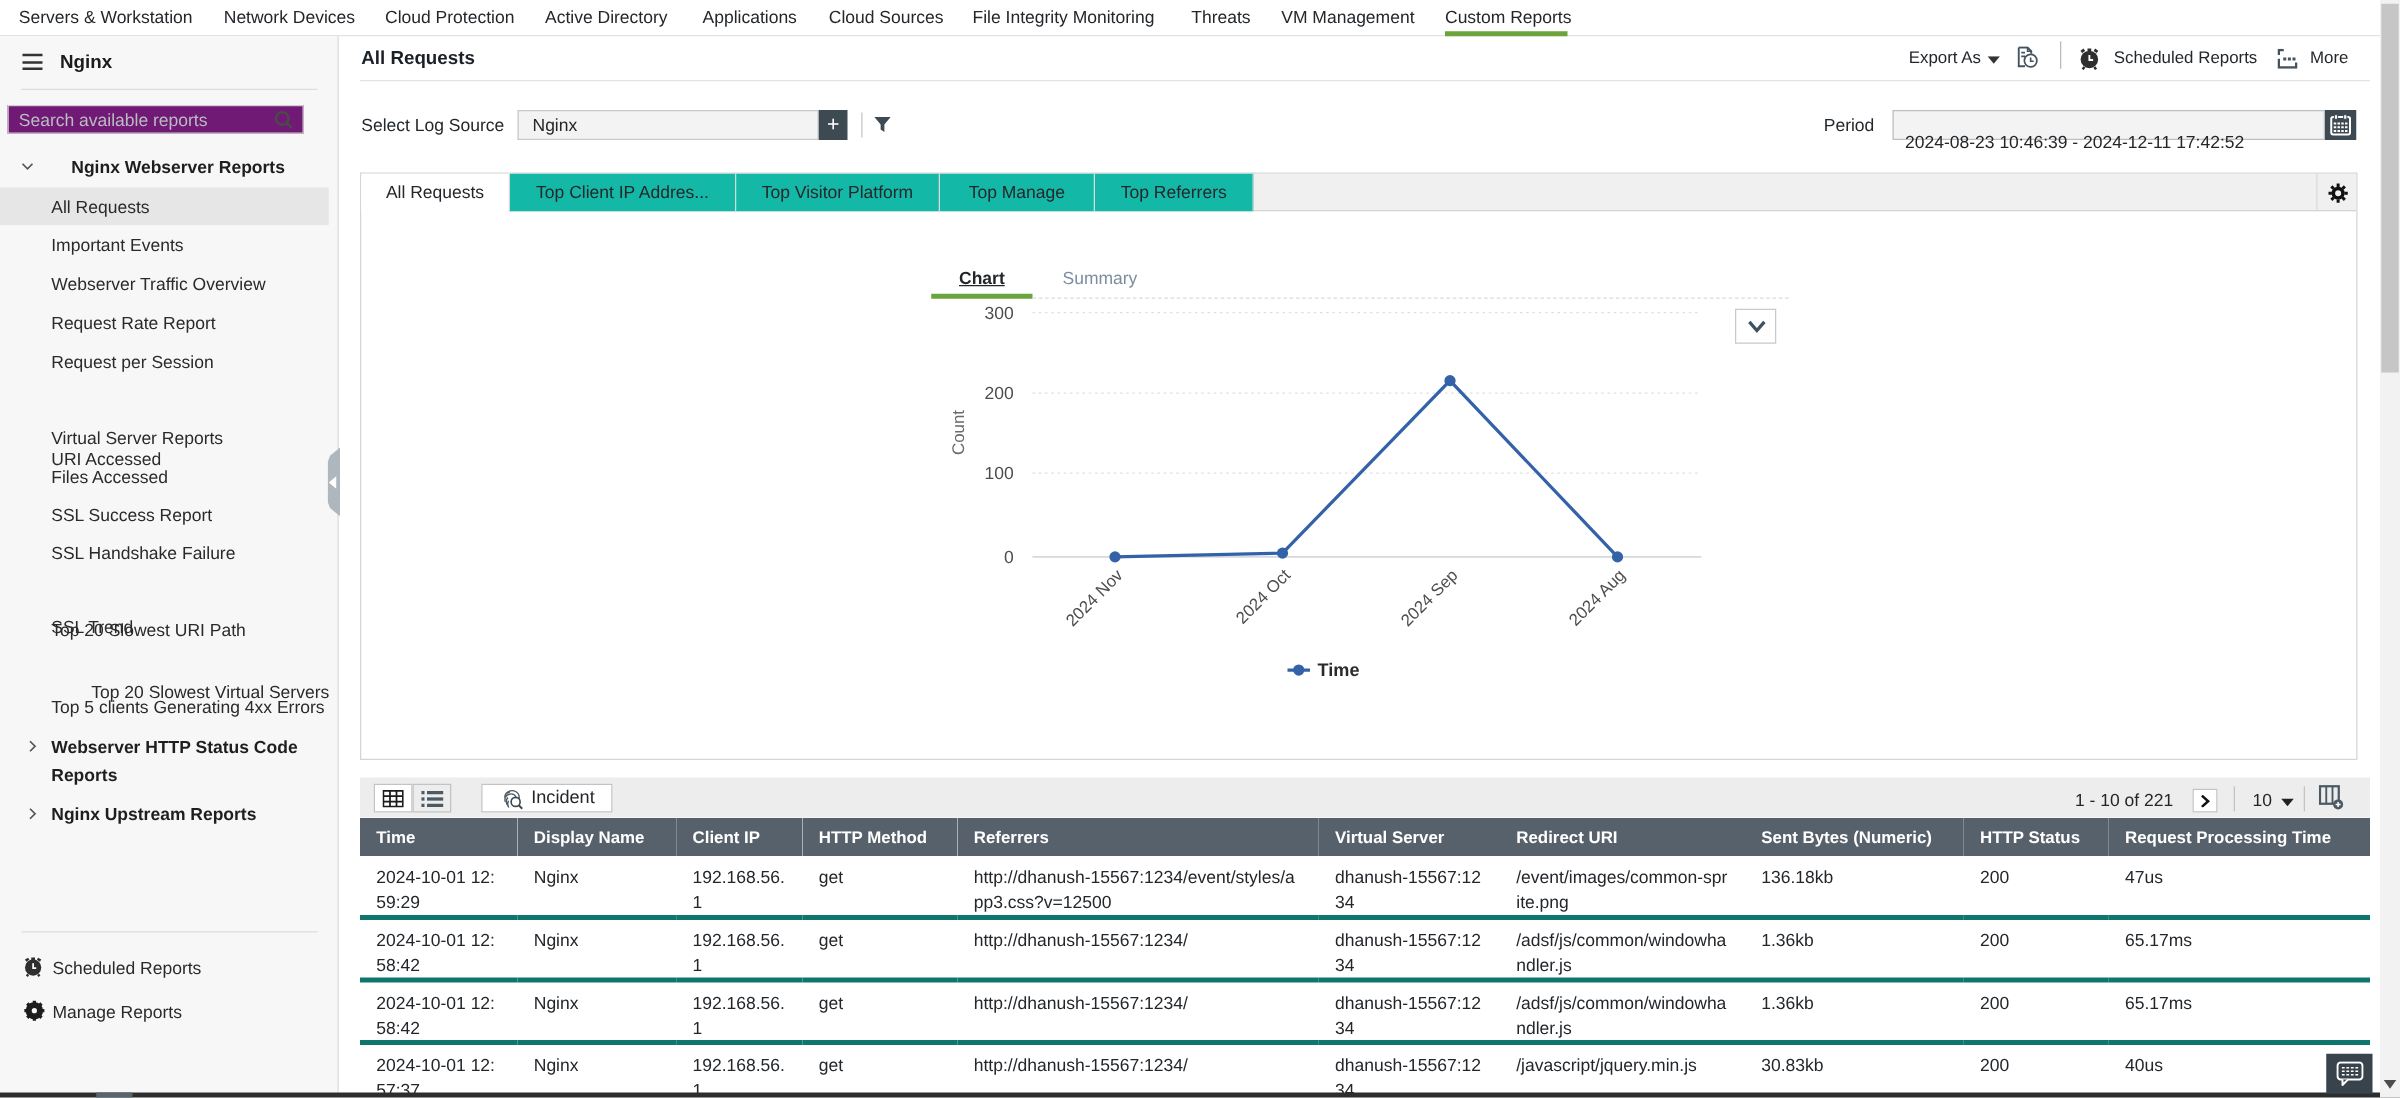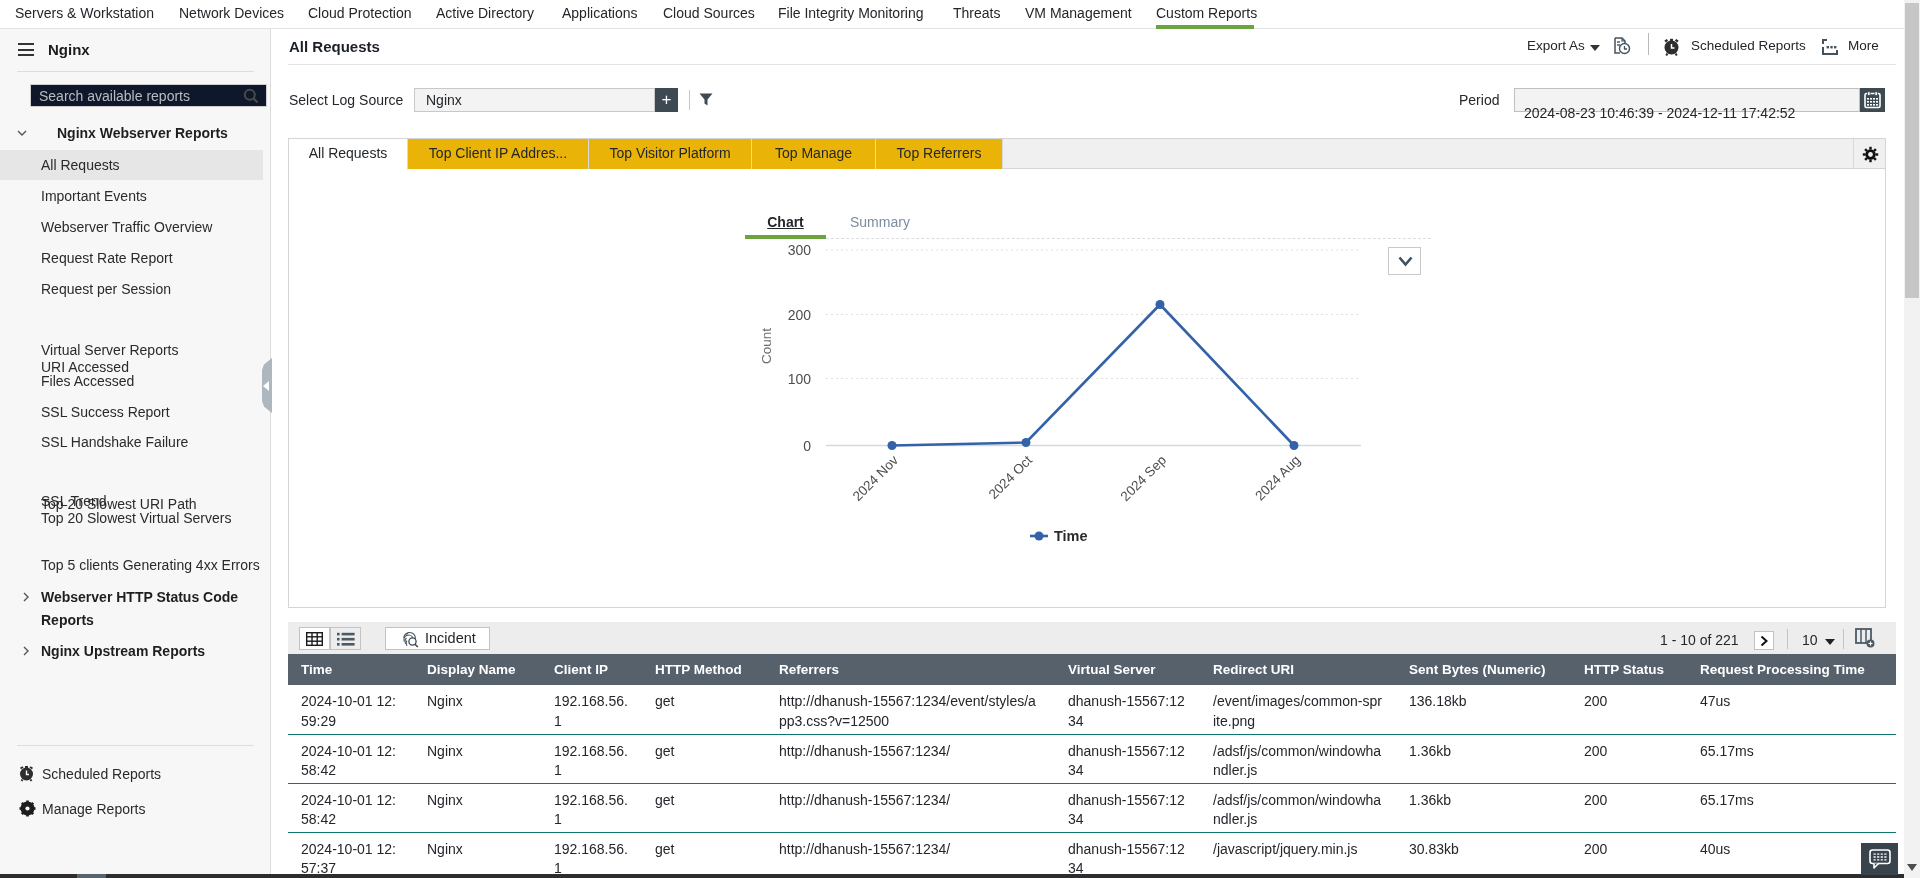--- a/index.html
+++ b/index.html
@@ -8,21 +8,21 @@
 
 #topnav { position:absolute; left:0; top:0; width:1920px; height:29px; background:#fff; border-bottom:1px solid #e2e2e2; }
 .navitem { position:absolute; top:5px; font-size:14px; color:#23272b; white-space:nowrap; }
 #nav-active-underline { position:absolute; left:1156px; top:25px; width:98px; height:4px; background:#6ba43c; }
 
 #sidebar { position:absolute; left:0; top:29px; width:271px; height:845px; background:#f7f7f7; border-right:1px solid #dcdcdc; }
 #burger { position:absolute; left:18px; top:43px; width:16px; height:13px; }
 #burger div { height:2px; background:#333; margin-bottom:3.5px; }
 #sb-title { position:absolute; left:48px; top:41px; font-size:15px; font-weight:bold; color:#1c1c1c; }
 .sb-div { position:absolute; left:17px; width:237px; height:1px; background:#ddd; }
-#searchbox { position:absolute; left:30px; top:84px; width:237px; height:23px; background:#0f172a; border:1px solid #cfcfcf; }
+#searchbox { position:absolute; left:6px; top:84px; width:237px; height:23px; background:#701a75; border:1px solid #cfcfcf; }
 #searchbox span { position:absolute; left:8px; top:3px; font-size:14px; color:#b9bdc1; }
 .treeitem { position:absolute; left:41px; font-size:14px; color:#2a2a2a; white-space:nowrap; }
 .treehead { font-weight:bold; color:#1e1e1e; }
 #sel-item { position:absolute; left:0; top:150px; width:263px; height:30px; background:#e6e6e6; }
 .chev { position:absolute; width:10px; height:10px; }
 .chev svg { display:block; }
 #sb-bottom-sched, #sb-bottom-manage { position:absolute; left:42px; font-size:14px; color:#2a2a2a; }
 
 #main-title { position:absolute; left:289px; top:38px; font-size:15px; font-weight:bold; color:#1a1f28; }
 #title-divider { position:absolute; left:288px; top:64px; width:1608px; height:1px; background:#e3e3e3; }
@@ -34,21 +34,21 @@
 #dd-logsource span { position:absolute; left:11px; top:3px; font-size:14px; color:#23272b; }
 #btn-plus { position:absolute; left:655px; top:88px; width:23px; height:24px; background:#3e4a52; color:#fff; text-align:center; font-size:17px; line-height:23px; }
 #vsep2 { position:absolute; left:689px; top:90px; width:1px; height:20px; background:#c5c5c5; }
 #lbl-period { position:absolute; left:1459px; top:92px; font-size:14px; color:#23272b; }
 #inp-period { position:absolute; left:1514px; top:88px; width:346px; height:24px; background:#f3f3f3; border:1px solid #bfbfbf; }
 #inp-period span { position:absolute; left:9px; top:16px; font-size:14px; color:#23272b; }
 #btn-cal { position:absolute; left:1860px; top:88px; width:25px; height:24px; background:#3e4a52; }
 
 #card { position:absolute; left:288px; top:138px; width:1598px; height:470px; border:1px solid #d5d5d5; background:#fff; }
 #tabbar { position:absolute; left:0; top:0; width:1596px; height:30px; background:#f0f0f0; border-bottom:1px solid #d5d5d5; }
-.tab { position:absolute; top:0; height:30px; font-size:14px; color:#23272b; text-align:center; line-height:29px; border-right:1px solid #d9d9d9; background:#eab308; white-space:nowrap; }
+.tab { position:absolute; top:0; height:30px; font-size:14px; color:#23272b; text-align:center; line-height:29px; border-right:1px solid #d9d9d9; background:#14b8a6; white-space:nowrap; }
 #tab0 { left:0; width:119px; background:#fff; border-bottom:1px solid #fff; height:31px; z-index:2;}
 #tab1 { left:119px; width:181px; }
 #tab2 { left:300px; width:163px; }
 #tab3 { left:463px; width:124px; }
 #tab4 { left:587px; width:127px; }
 #gearcell { position:absolute; right:0; top:0; width:32px; height:30px; border-left:1px solid #d9d9d9; }
 
 #mtab-chart { position:absolute; left:456px; top:75px; width:81px; text-align:center; font-size:14px; font-weight:bold; color:#23272b;text-decoration:underline; }
 #mtab-summary { position:absolute; left:561px; top:75px; font-size:14px; color:#7c8da0; }
 #mtab-underline { position:absolute; left:456px; top:96px; width:81px; height:4px; background:#6ba43c; }
@@ -61,21 +61,21 @@
 #tb-list { left:42px; width:31px; background:#ededed; }
 #tb-incident { left:97px; width:105px; font-size:14.5px; color:#23272b; }
 #tb-count { position:absolute; left:1372px; top:10px; font-size:14px; color:#23272b; }
 #tb-next { position:absolute; left:1466px; top:9px; width:20px; height:19px; border:1px solid #c3c3c3; background:#fff; }
 #tb-sep1 { position:absolute; left:1499px; top:7px; width:1px; height:20px; background:#c3c3c3; }
 #tb-ten { position:absolute; left:1514px; top:10px; font-size:14px; color:#23272b; }
 #tb-sep2 { position:absolute; left:1555px; top:7px; width:1px; height:20px; background:#c3c3c3; }
 
 #dtable { position:absolute; left:288px; top:654px; width:1608px; border-collapse:collapse; table-layout:fixed; font-size:14px; color:#23272b; }
 #dtable th { background:#57616b; color:#fff; font-weight:bold; text-align:left; height:31px; padding:0 0 0 13px; font-size:13.5px; white-space:nowrap; overflow:hidden; }
-#dtable td { vertical-align:top; padding:7px 0 0 13px; height:49px; border-bottom:1px solid #0f766e; line-height:19.5px; white-space:nowrap; overflow:hidden; }
+#dtable td { vertical-align:top; padding:7px 0 0 13px; height:49px; border-bottom:4px solid #0f766e; line-height:19.5px; white-space:nowrap; overflow:hidden; }
 
 #bottomstrip { position:absolute; left:0; top:874px; width:1920px; height:4px; background:#2d2d2d; }
 #bottomthumb { position:absolute; left:77px; top:874px; width:29px; height:4px; background:#56646e; }
 #chatbtn { position:absolute; left:1861px; top:843px; width:37px; height:32px; background:#39434c; }
 #vscroll { position:absolute; left:1904px; top:0; width:16px; height:878px; background:#f2f2f2; }
 #vthumb { position:absolute; left:1905px; top:3px; width:14px; height:295px; background:#c6c6c6; }
 #vsarrow { position:absolute; left:1907px; top:864px; width:0; height:0; border-left:5px solid transparent; border-right:5px solid transparent; border-top:7px solid #4d4d4d; }
 #collapse-handle { position:absolute; left:262px; top:358px; width:10px; height:55px; background:#aeb6be; clip-path:polygon(100% 0, 100% 100%, 20% 88%, 0 78%, 0 22%, 20% 12%); }
 #collapse-arrow { position:absolute; left:263px; top:381px; width:0; height:0; border-top:5px solid transparent; border-bottom:5px solid transparent; border-right:6px solid #fff; }
 </style>
@@ -122,21 +122,21 @@
 <div class="treeitem" style="top:219px;">Webserver Traffic Overview</div>
 <div class="treeitem" style="top:250px;">Request Rate Report</div>
 <div class="treeitem" style="top:281px;">Request per Session</div>
 <div class="treeitem" style="top:311px;margin-top:48px;">URI Accessed</div>
 <div class="treeitem" style="top:342px;">Virtual Server Reports</div>
 <div class="treeitem" style="top:373px;">Files Accessed</div>
 <div class="treeitem" style="top:404px;">SSL Success Report</div>
 <div class="treeitem" style="top:434px;">SSL Handshake Failure</div>
 <div class="treeitem" style="top:465px;margin-top:28px;">SSL Trend</div>
 <div class="treeitem" style="top:496px;">Top 20 Slowest URI Path</div>
-<div class="treeitem" style="top:510px;">Top 20 Slowest Virtual Servers</div>
+<div class="treeitem" style="top:545px;margin-left:32px;">Top 20 Slowest Virtual Servers</div>
 <div class="treeitem" style="top:557px;">Top 5 clients Generating 4xx Errors</div>
 <div class="chev" style="left:20px;top:591px;">
     <svg width="12" height="12" viewBox="0 0 12 12">
       <path d="M4 2 L8 6 L4 10" fill="none" stroke="#555" stroke-width="1.4"></path>
     </svg>
   </div>
 <div class="treeitem treehead" style="top:589px;">Webserver HTTP Status Code</div>
 <div class="treeitem treehead" style="top:612px;">Reports</div>
 <div class="chev" style="left:20px;top:645px;">
     <svg width="12" height="12" viewBox="0 0 12 12">

